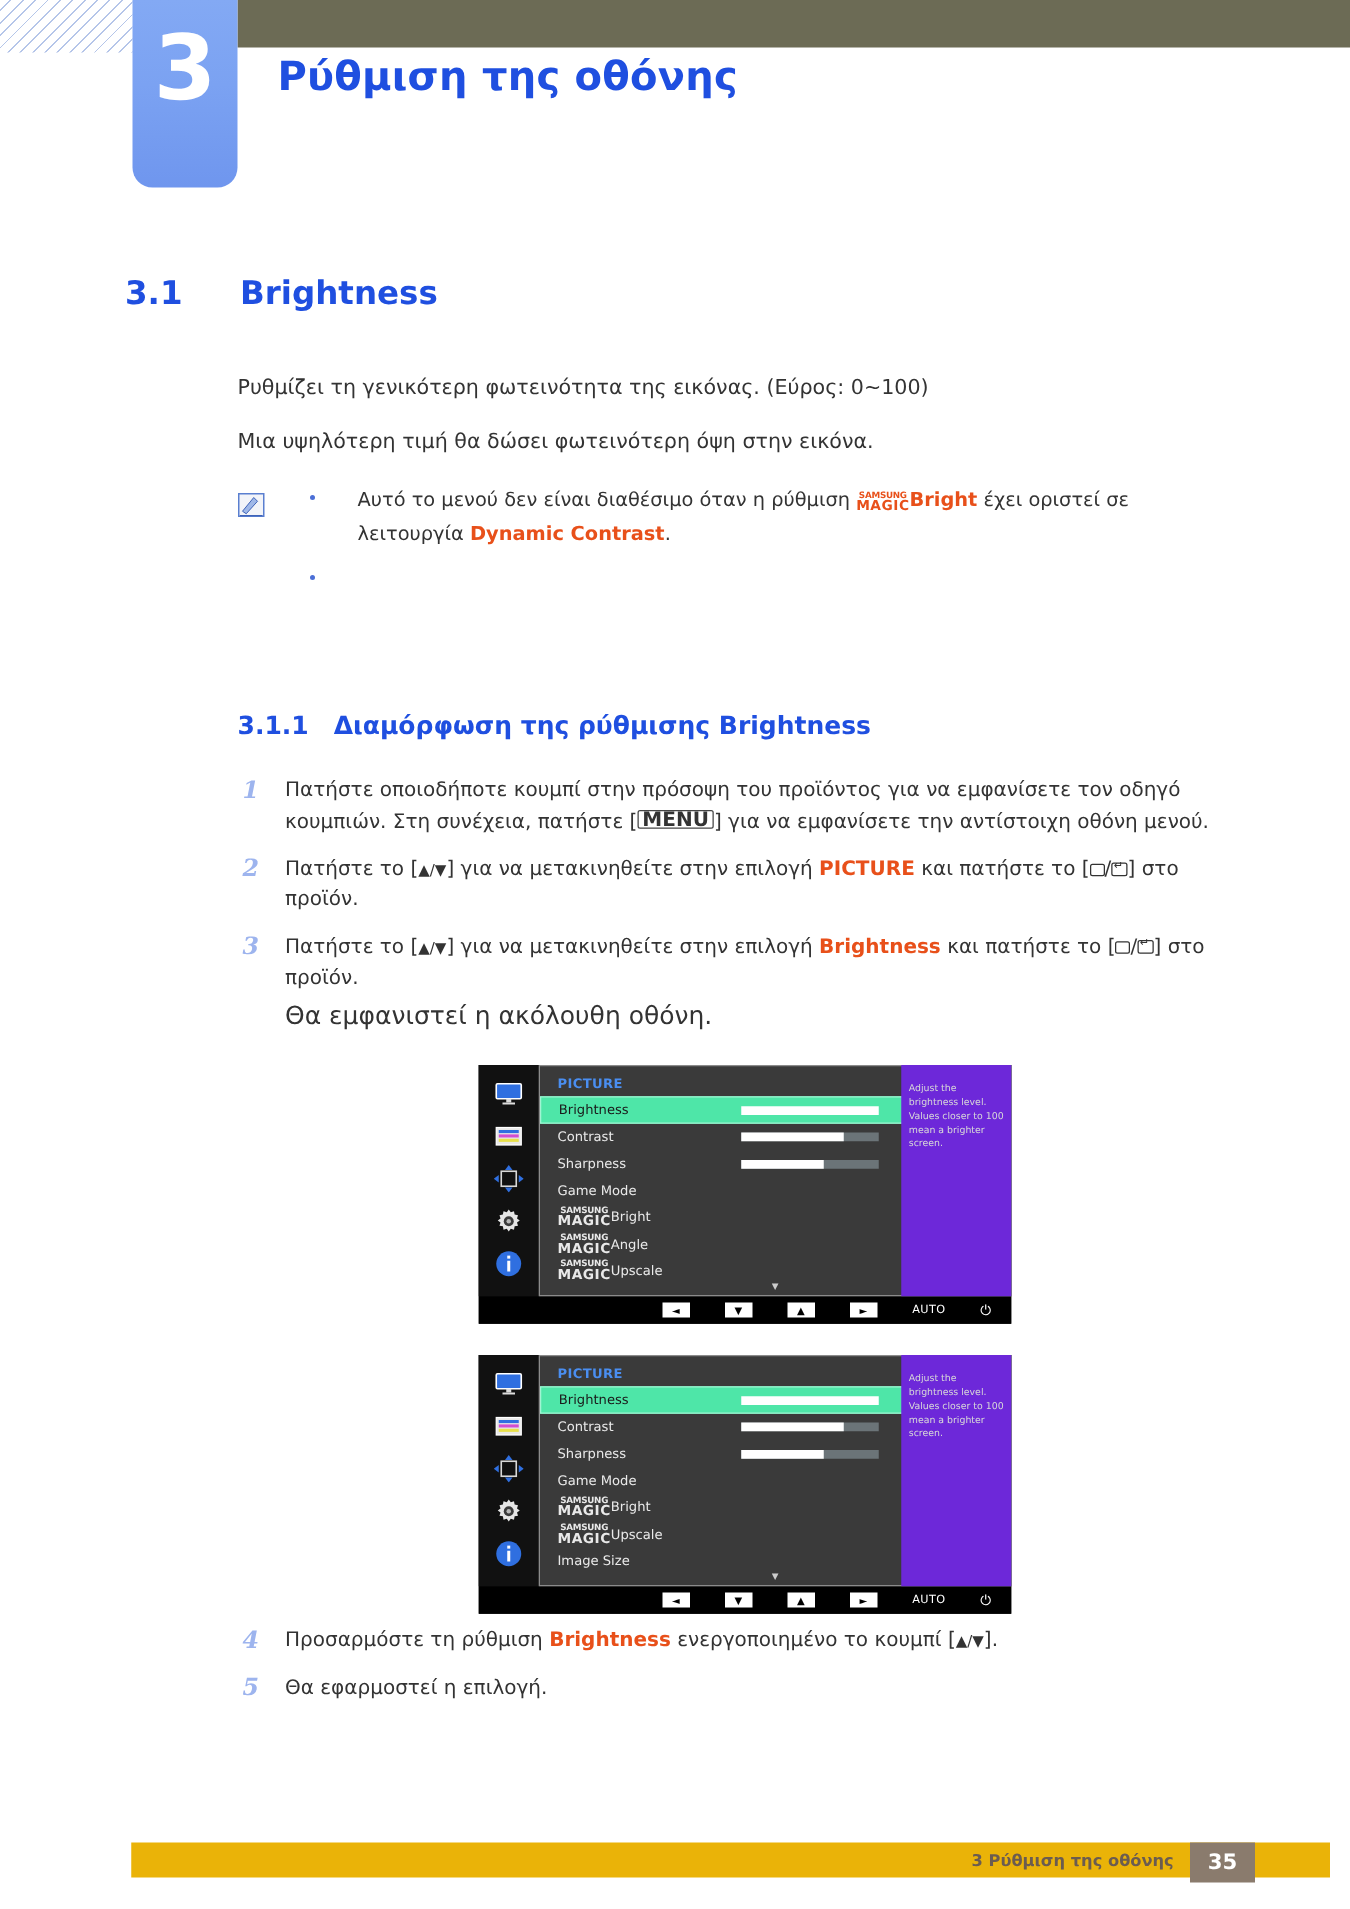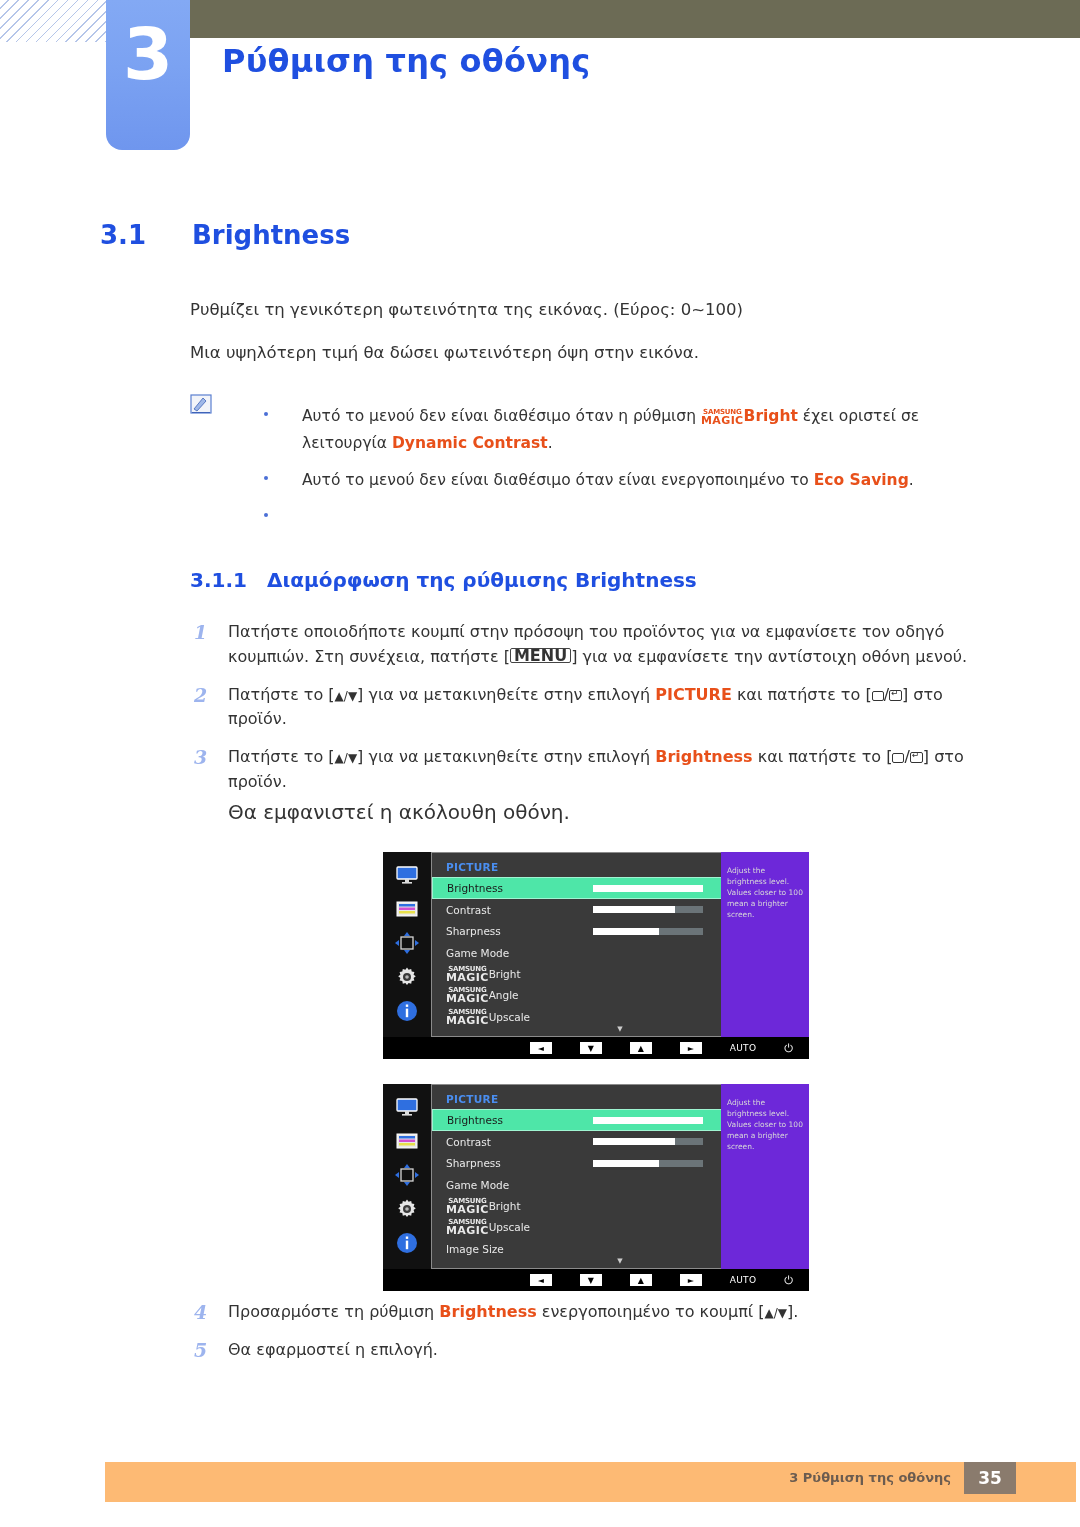--- a/index.html
+++ b/index.html
@@ -59,21 +59,21 @@
     color:#333333; font-size:16.5px; line-height:1.5;
   }
   .p1{ top:298px; }
   .p2{ top:341px; }
 
   
   .note{ position:absolute; left:190px; top:388px; width:800px; }
   .note-icon{
     position:absolute; left:0px; top:6px; width:22px; height:20px;
   }
-  .note ul{ margin:16px; padding:0; list-style:none; }
+  .note ul{ margin:0; padding:0; list-style:none; }
   .note li{
     position:relative;
     padding-left:96px;
     color:#333333; font-size:15.5px; line-height:1.55;
     margin-bottom:13px;
   }
   .note li .dot{
     position:absolute; left:58px; top:8px;
     width:4px; height:4px; background:#4b6fd6; border-radius:50%;
   }
@@ -188,22 +188,22 @@
   }
   .fbtn{
     width:22px; height:12px; background:#ffffff; color:#000;
     font-size:8px; display:flex; align-items:center; justify-content:center;
   }
   .fauto{ color:#ffffff; font-size:9px; letter-spacing:.3px; }
   .fpow{ color:#ffffff; font-size:11px; }
 
   
   .footer{
-    position:absolute; left:105px; right:4px; bottom:25px; height:40px;
-    background:#fdba74;
+    position:absolute; left:105px; right:16px; bottom:25px; height:28px;
+    background:#eab308;
   }
   .footer-txt{
     position:absolute; right:125px; top:8px;
     color:#6b5c50; font-size:13px; font-weight:bold;
   }
   .footer-page{
     position:absolute; right:60px; top:0; width:52px; height:32px;
     background:#8a7b6d; color:#ffffff; font-size:17px; font-weight:bold;
     display:flex; align-items:center; justify-content:center;
   }
@@ -234,24 +234,20 @@
       <path d="M2 18 L20 18 L20 19 L2 19 Z" fill="#3f63b8"></path>
     </svg>
   </span>
   <ul>
     <li>
       <span class="dot"></span>
       <span>Αυτό το μενού δεν είναι διαθέσιμο όταν η ρύθμιση </span><span class="magic-wrap"><span class="magic"><span class="sm">SAMSUNG</span><span class="mg">MAGIC</span></span></span><span class="hl">Bright</span><span> έχει οριστεί σε λειτουργία </span><span class="hl">Dynamic Contrast</span><span>.</span>
     </li>
     <li>
       <span class="dot"></span>
-      <span>Αυτό το μενού δεν είναι διαθέσιμο όταν είναι ενεργοποιημένο το </span><span class="hl">Eco Saving</span><span>.</span>
-    </li>
-    <li>
-      <span class="dot"></span>
     </li>
   </ul>
 </div>
 
 <div class="subsec">
   <span class="n">3.1.1</span><span>Διαμόρφωση της ρύθμισης Brightness</span>
 </div>
 
 <div class="steps">
   <div class="step">

